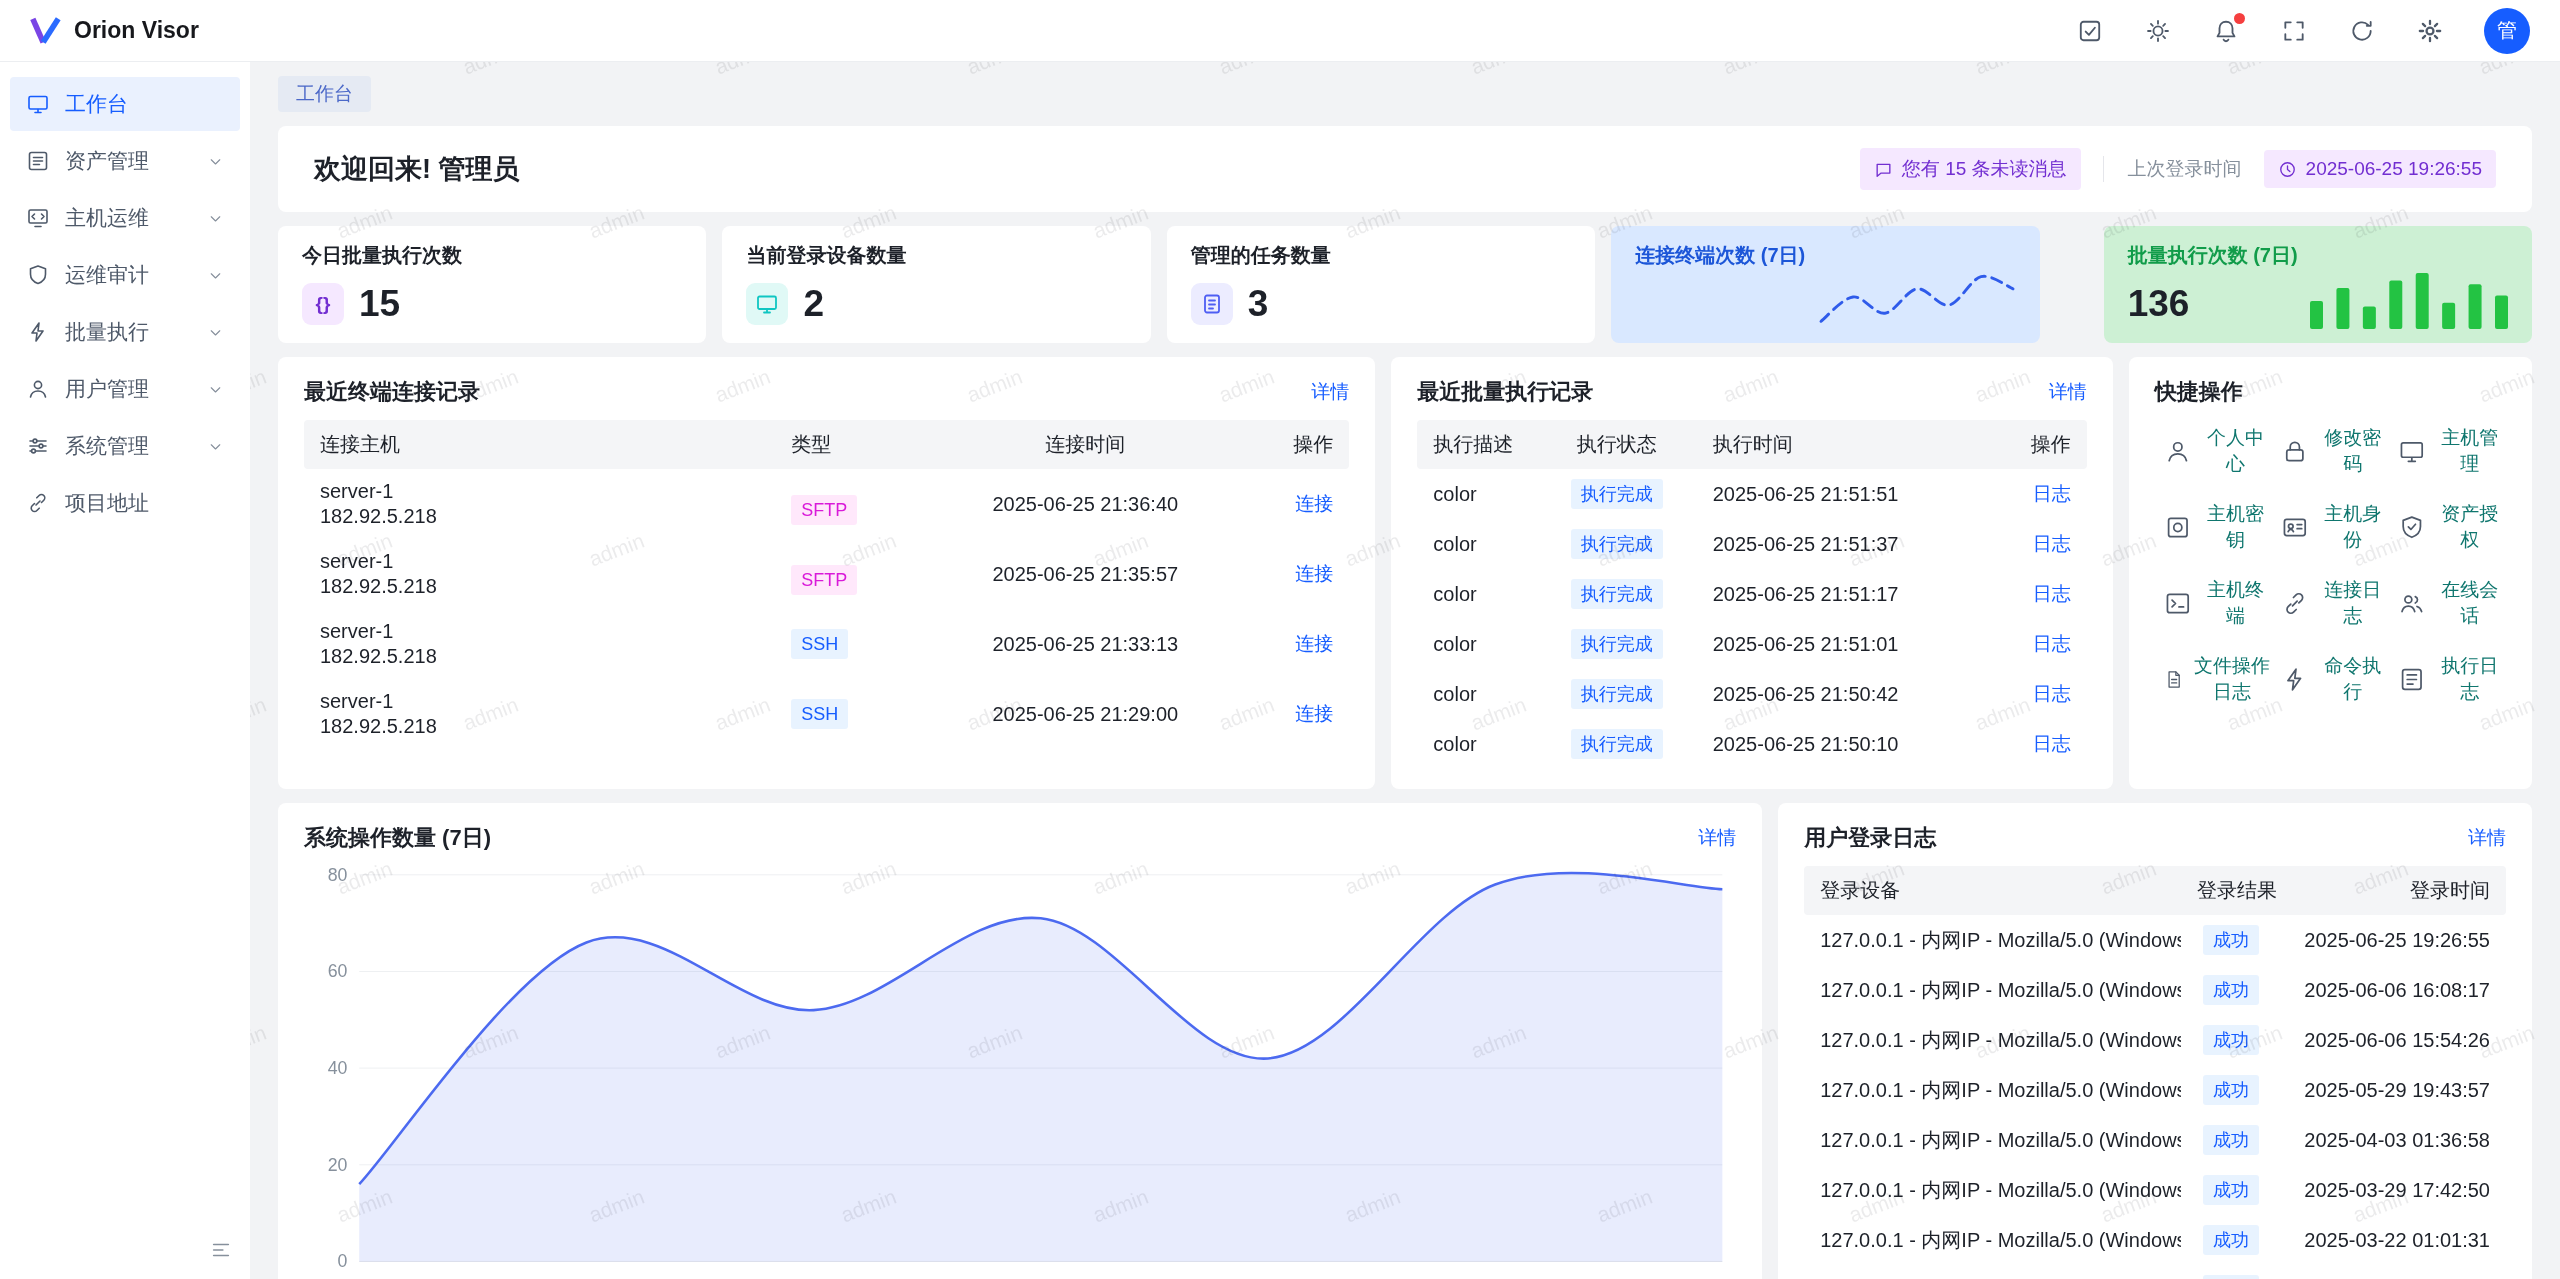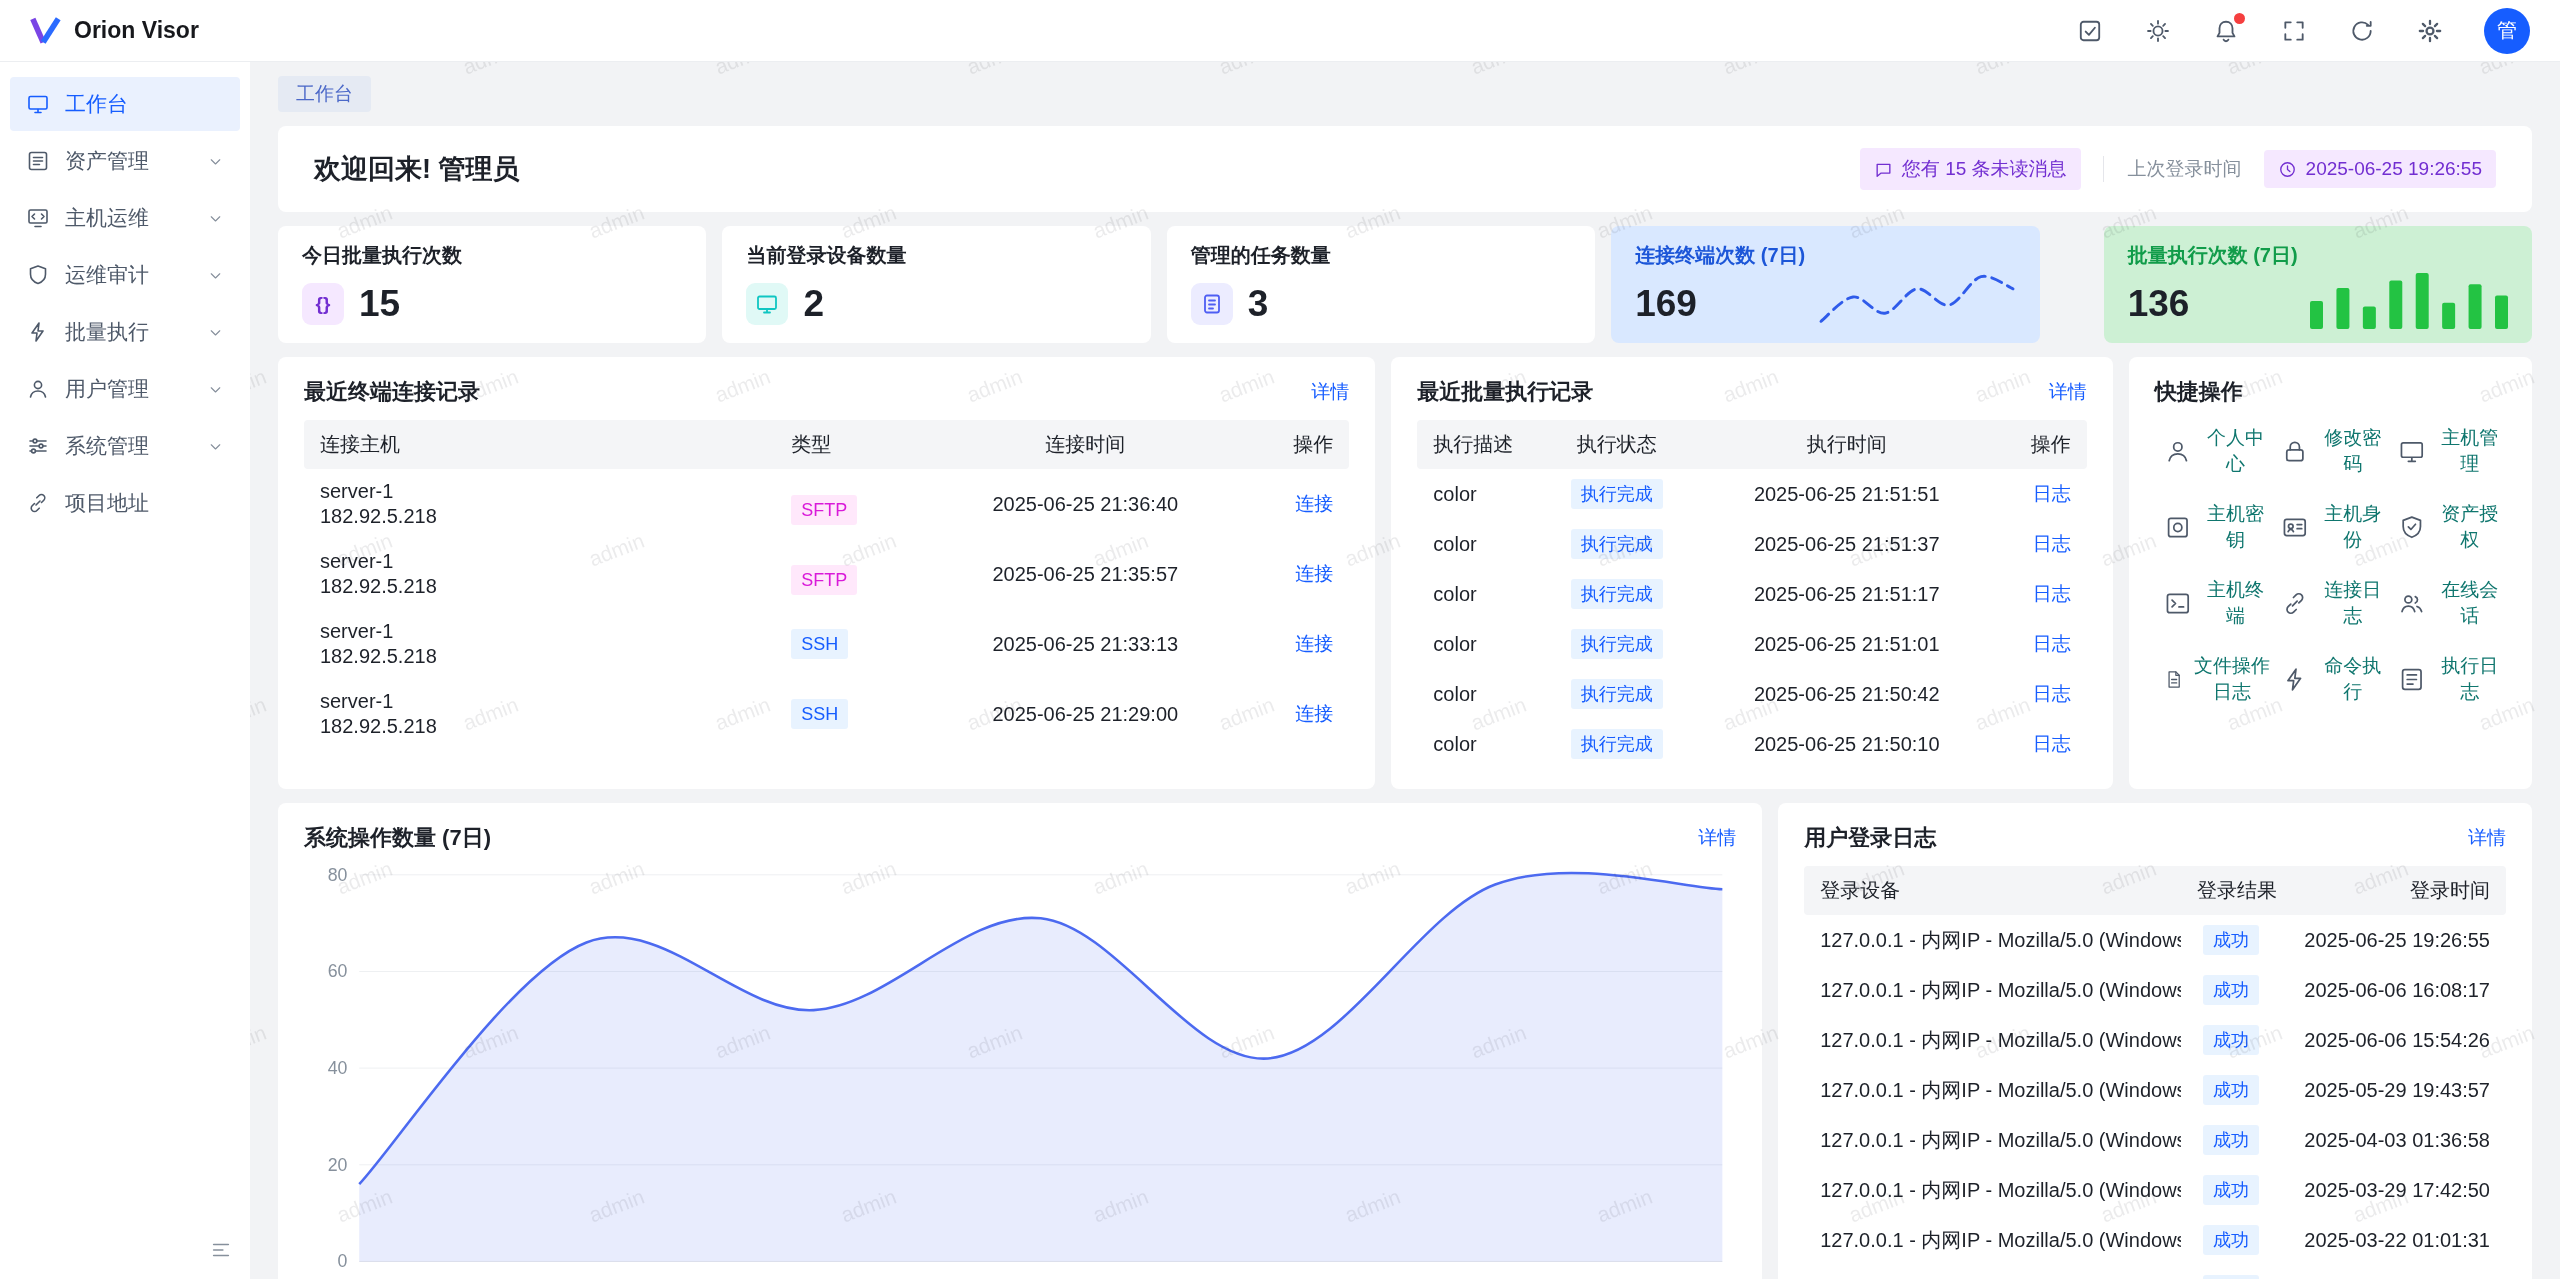--- a/index.html
+++ b/index.html
@@ -63,21 +63,21 @@
   .panel-h h2{font-size:22px;font-weight:600;white-space:nowrap;}
   .link{color:#165dff;font-size:19px;cursor:pointer;white-space:nowrap;}
   .p-conn{flex:1104;} .p-exec{flex:707;} .p-quick{flex:371;}
   .p-chart{flex:1506;} .p-login{flex:738;}
   table{width:100%;border-collapse:collapse;margin-top:13px;table-layout:fixed;}
   th{background:#f4f5f7;font-weight:500;font-size:20px;text-align:left;padding:11px 16px;color:#1d2129;white-space:nowrap;}
   th:first-child{border-radius:4px 0 0 4px;} th:last-child{border-radius:0 4px 4px 0;}
   td{font-size:20px;padding:10px 16px;white-space:nowrap;vertical-align:middle;}
   .host-line{line-height:25px;}
   .c-type{width:150px;} .c-time{width:320px;text-align:center;} .c-act{width:104px;text-align:right;}
-  .e-status{width:160px;text-align:center;} .e-time{width:300px;text-align:center;} .e-act{width:90px;text-align:right;}
+  .e-status{width:160px;text-align:center;} .e-time{width:300px;text-align:left;} .e-act{width:90px;text-align:right;}
   .l-res{width:100px;text-align:center;} .l-time{width:225px;text-align:right;}
   .dev-cell{overflow:hidden;}
   .tag{display:inline-block;padding:4px 10px;border-radius:3px;font-size:18px;line-height:22px;}
   .tag[data-val="SFTP"]{color:#d91ad9;background:#ffe8fb;margin-top:12px;}
   .tag[data-val="SSH"]{color:#165dff;background:#e8f3ff;}
   .tag.status{color:#165dff;background:#e8f3ff;}
   
   .qgrid{display:grid;grid-template-columns:1fr 1fr 1fr;row-gap:24px;margin-top:18px;}
   .qitem{display:flex;flex-direction:row;align-items:center;gap:8px;cursor:pointer;
     font-size:19px;color:#0f766e;text-align:center;margin-left:9px;}
@@ -288,23 +288,20 @@
           <svg viewBox="0 0 24 24" style="stroke:#4e5ef3;">
               <rect x="5" y="3.5" width="14" height="17" rx="2"></rect>
               <path d="M9 8.5h6M9 12.5h6M9 16.5h4"></path>
             </svg>
         </span>
         <span class="val">3</span>
       </div>
     </div>
     <div class="stat blue">
       <div class="slab">连接终端次数 (7日)</div>
-      <div class="vrow">
-          <span class="val">169</span>
-        </div>
       <svg id="spark-line" class="sparkline" viewBox="0 0 210 66">
           <path d="M6,56C11.5,51.81818181818182,28,32.303030303030305,39,30.90909090909091C50,29.515151515151516,61,49.030303030303024,72,47.63636363636363C83,46.24242424242424,94,23.93939393939394,105,22.545454545454547C116,21.151515151515152,127,41.36363636363637,138,39.27272727272727C149,37.18181818181818,160,12.787878787878787,171,10C182,7.212121212121213,198.5,20.454545454545457,204,22.545454545454547" fill="none" stroke="#2f5bea" stroke-width="3" stroke-dasharray="11 7" stroke-linecap="round"></path>
         </svg>
     </div>
     <div class="stat green">
       <div class="slab">批量执行次数 (7日)</div>
       <div class="vrow">
           <span class="val">136</span>
         </div>
       <svg id="spark-bars" class="sparkline" viewBox="0 0 210 64">

